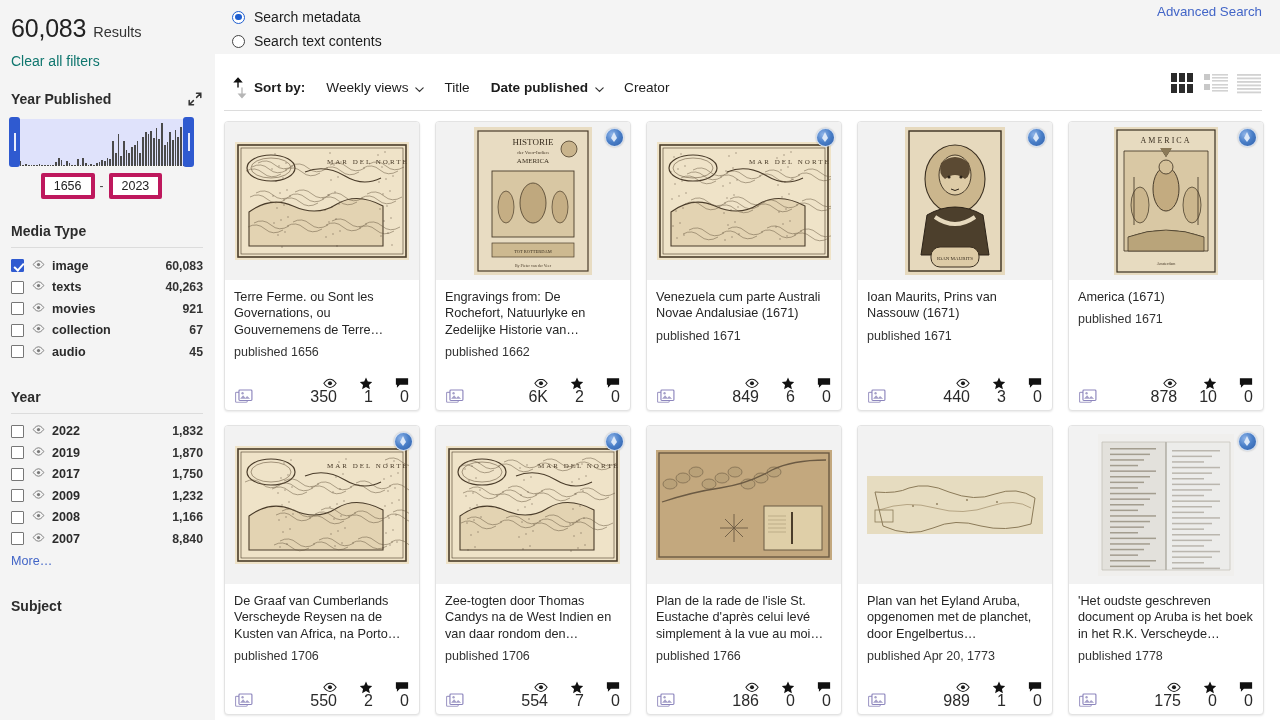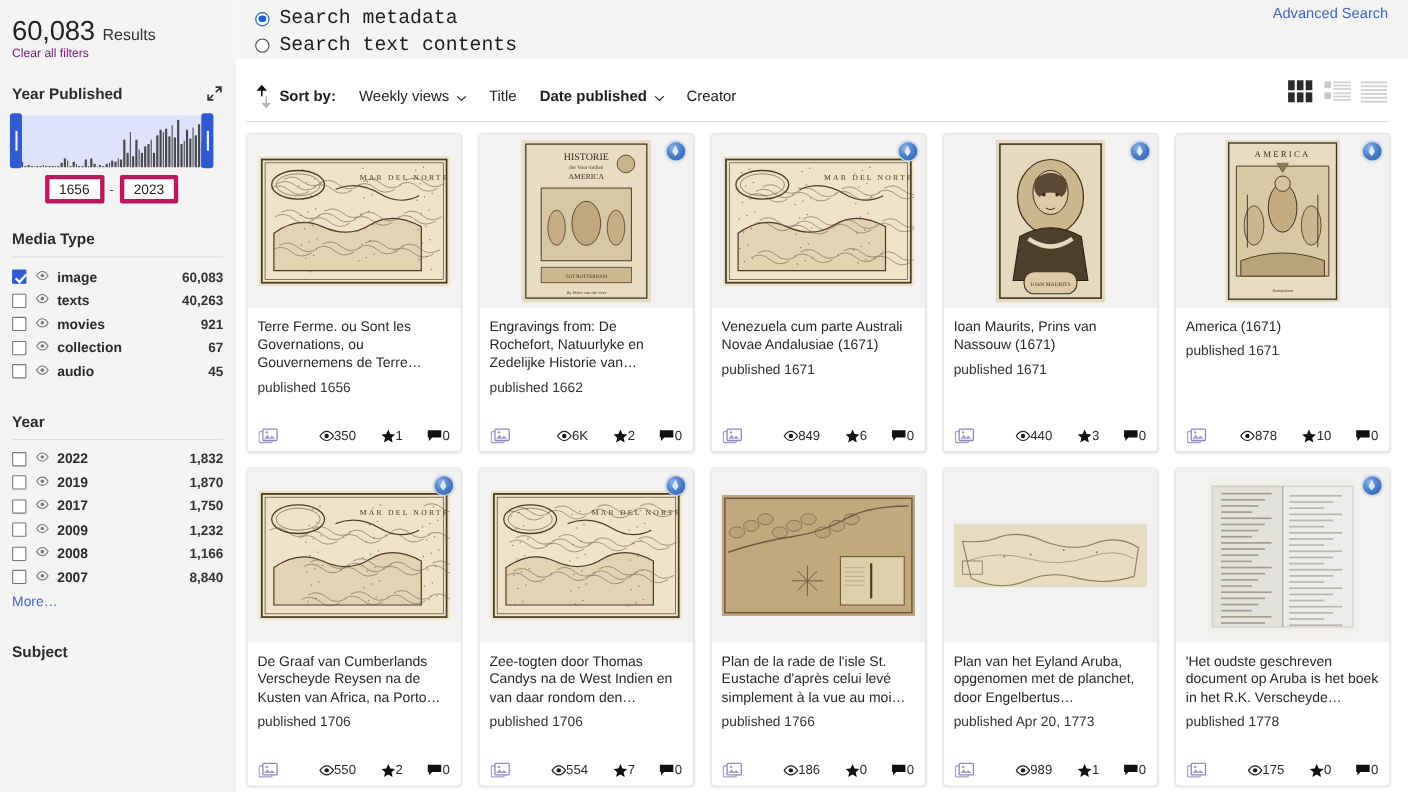--- a/index.html
+++ b/index.html
@@ -17,22 +17,22 @@
     background: #f4f4f4;
     padding: 10px 12px 0 11px;
     overflow: hidden;
     position: relative;
     flex: 0 0 215px;
   }
   .results-line { display: flex; align-items: baseline; gap: 7px; margin-top: 4px; }
   .results-count { font-size: 25px; color: #222; letter-spacing: -0.2px; }
   .results-word { font-size: 14.5px; color: #333; }
   .clear-filters {
-    display: block; 
-    font-size: 11px; color: #701a75; cursor: pointer;
+    display: block; margin-top: 10px;
+    font-size: 14px; color: #0f766e; cursor: pointer;
   }
 
   .facet-title {
     font-size: 14px; font-weight: bold; color: #2c2c2c;
   }
   .facet-head { display: flex; align-items: center; justify-content: space-between; }
   .expand-icon { width: 16px; height: 16px; color: #333; cursor: pointer; }
   .facet-rule { height: 1px; background: #dcdcdc; margin: 8px 0 0 0; }
 
   
@@ -115,21 +115,21 @@
   .radio-row { display: flex; align-items: center; height: 24px; }
   .radio {
     width: 13px; height: 13px; border: 1.6px solid #444;
     border-radius: 50%; background: #fff; flex: 0 0 13px; position: relative;
   }
   .radio.on { border-color: #1f5fd0; }
   .radio.on::after {
     content: ""; position: absolute; left: 2.3px; top: 2.3px;
     width: 6.4px; height: 6.4px; border-radius: 50%; background: #1f5fd0;
   }
-  .radio-label { margin-left: 9px; font-size: 18px; color: #1c1c1c; font-family: Liberation Mono, monospace; }
+  .radio-label { margin-left: 9px; font-size: 14px; color: #1c1c1c; }
   .adv-search {
     position: absolute; right: 18px; top: 4px;
     font-size: 13.3px; color: #4265c7; cursor: pointer;
   }
 
   .sortbar {
     display: flex; align-items: center;
     height: 46px; margin: 11px 18px 0 9px;
     border-bottom: 1px solid #dcdcdc;
     position: relative;
@@ -192,22 +192,22 @@
   .card-title {
     font-size: 12.7px; line-height: 16.3px; color: #262626;
     max-height: 49px; overflow: hidden;
   }
   .card-pub { font-size: 12.5px; color: #333; margin-top: 7px; }
   .card-stats {
     display: flex; align-items: flex-end;
     padding: 0 10px 7px 10px; height: 34px;
   }
   .stat {
-    display: flex; flex-direction: row; align-items: flex-end;
-    font-size: 12px; color: #2a2a2a; line-height: 13px;
+    display: flex; flex-direction: column; align-items: flex-end;
+    font-size: 16px; color: #2a2a2a; line-height: 13px;
   }
   .stat .ic { height: 14px; display: flex; align-items: center; }
   .stat-media { margin-right: auto; }
   .stat-views { margin-right: 22px; }
   .stat-favs  { margin-right: 22px; }
 </style>
 </head>
 <body>
 
 <div class="app">

